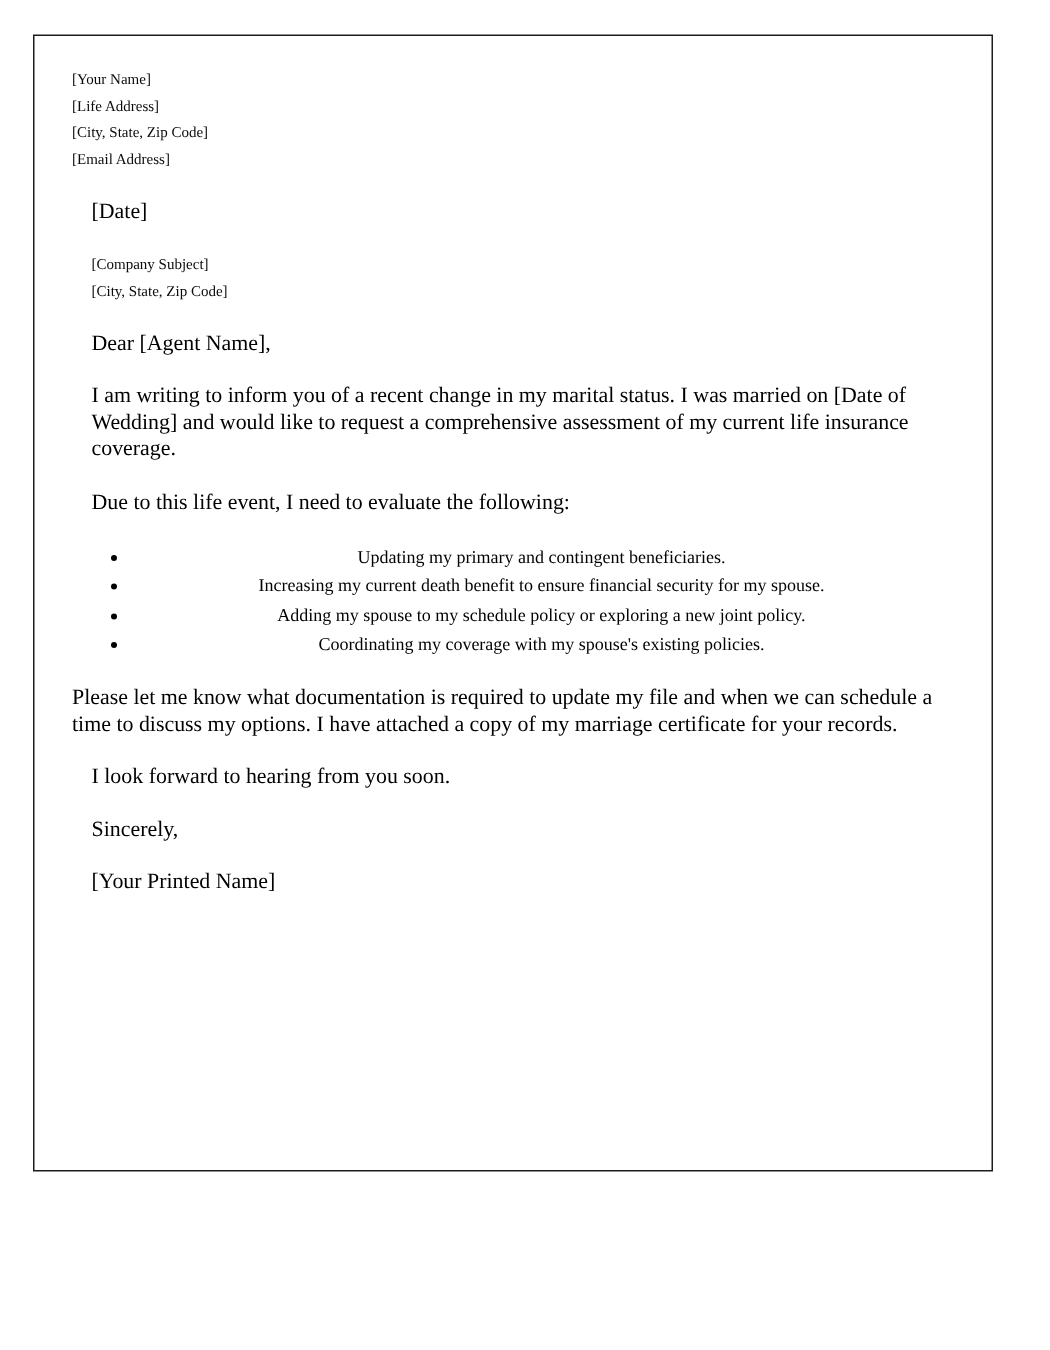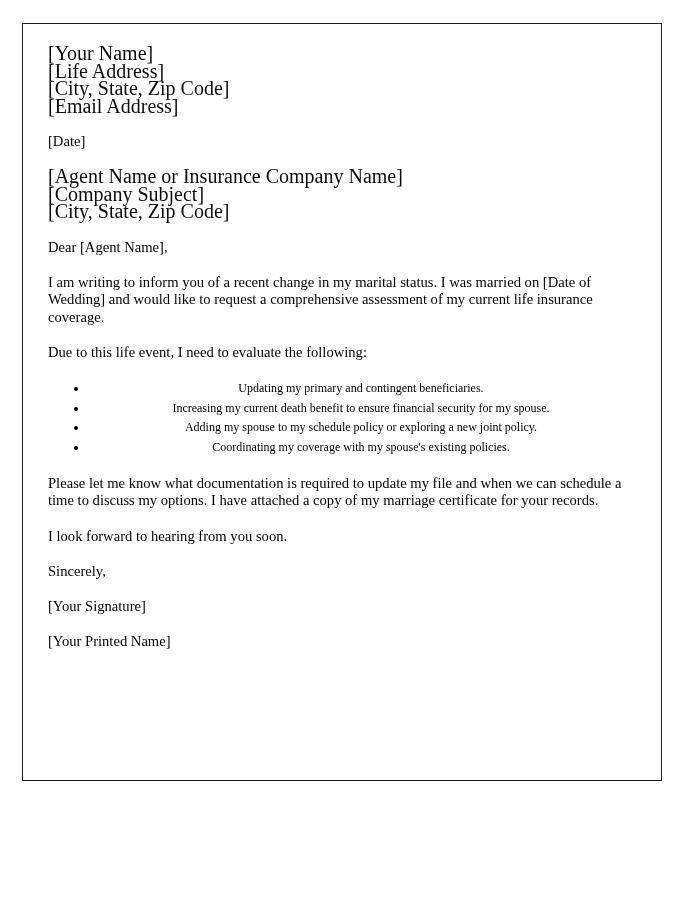--- a/index.html
+++ b/index.html
@@ -29,21 +29,21 @@
 
   .letter-body {
     position: absolute;
     left: 25px;
     top: 21px;
     width: 584px;
   }
 
   
   .block {
-    font-size: 20px;
+    font-size: 10px;
     line-height: 17.6px;
     color: #0b0b0b;
     text-align: left;
   }
 
   .addr-line {
     display: block;
     white-space: nowrap;
   }
 
@@ -51,20 +51,21 @@
     font-size: 14.6px;
     line-height: 17.6px;
     margin: 0;
     padding: 0;
   }
 
   .para + .para,
   .block + .para,
   .para + .block {
     margin-top: 17.6px;
+    margin-left: 13px;
   }
 
   ul.bullets {
     margin: 17.6px 0 0 0;
     padding: 0 0 0 40px;
     list-style-type: disc;
   }
   ul.bullets li {
     font-size: 12px;
     line-height: 19.5px;
@@ -85,21 +86,20 @@
     <div class="block">
       <span class="addr-line">[Your Name]</span>
       <span class="addr-line">[Life Address]</span>
       <span class="addr-line">[City, State, Zip Code]</span>
       <span class="addr-line">[Email Address]</span>
     </div>
 
     <p class="para">[Date]</p>
 
     <div class="block" style="margin-top:17.6px;">
-      <span class="addr-line">[Agent Name or Insurance Company Name]</span>
       <span class="addr-line">[Company Subject]</span>
       <span class="addr-line">[City, State, Zip Code]</span>
     </div>
 
 
     <p class="para">Dear [Agent Name],</p>
 
     <p class="para">I am writing to inform you of a recent change in my marital status. I was married on [Date of Wedding] and would like to request a comprehensive assessment of my current life insurance coverage.</p>
 
     <p class="para">Due to this life event, I need to evaluate the following:</p>
@@ -110,18 +110,17 @@
       <li>Adding my spouse to my schedule policy or exploring a new joint policy.</li>
       <li>Coordinating my coverage with my spouse's existing policies.</li>
     </ul>
 
     <p class="para after-bullets">Please let me know what documentation is required to update my file and when we can schedule a time to discuss my options. I have attached a copy of my marriage certificate for your records.</p>
 
     <p class="para">I look forward to hearing from you soon.</p>
 
     <p class="para sig-line">Sincerely,</p>
 
-    <p class="para sig-line">[Your Signature]</p>
 
     <p class="para sig-line">[Your Printed Name]</p>
 
   </div>
 </div>
 
 </body></html>

